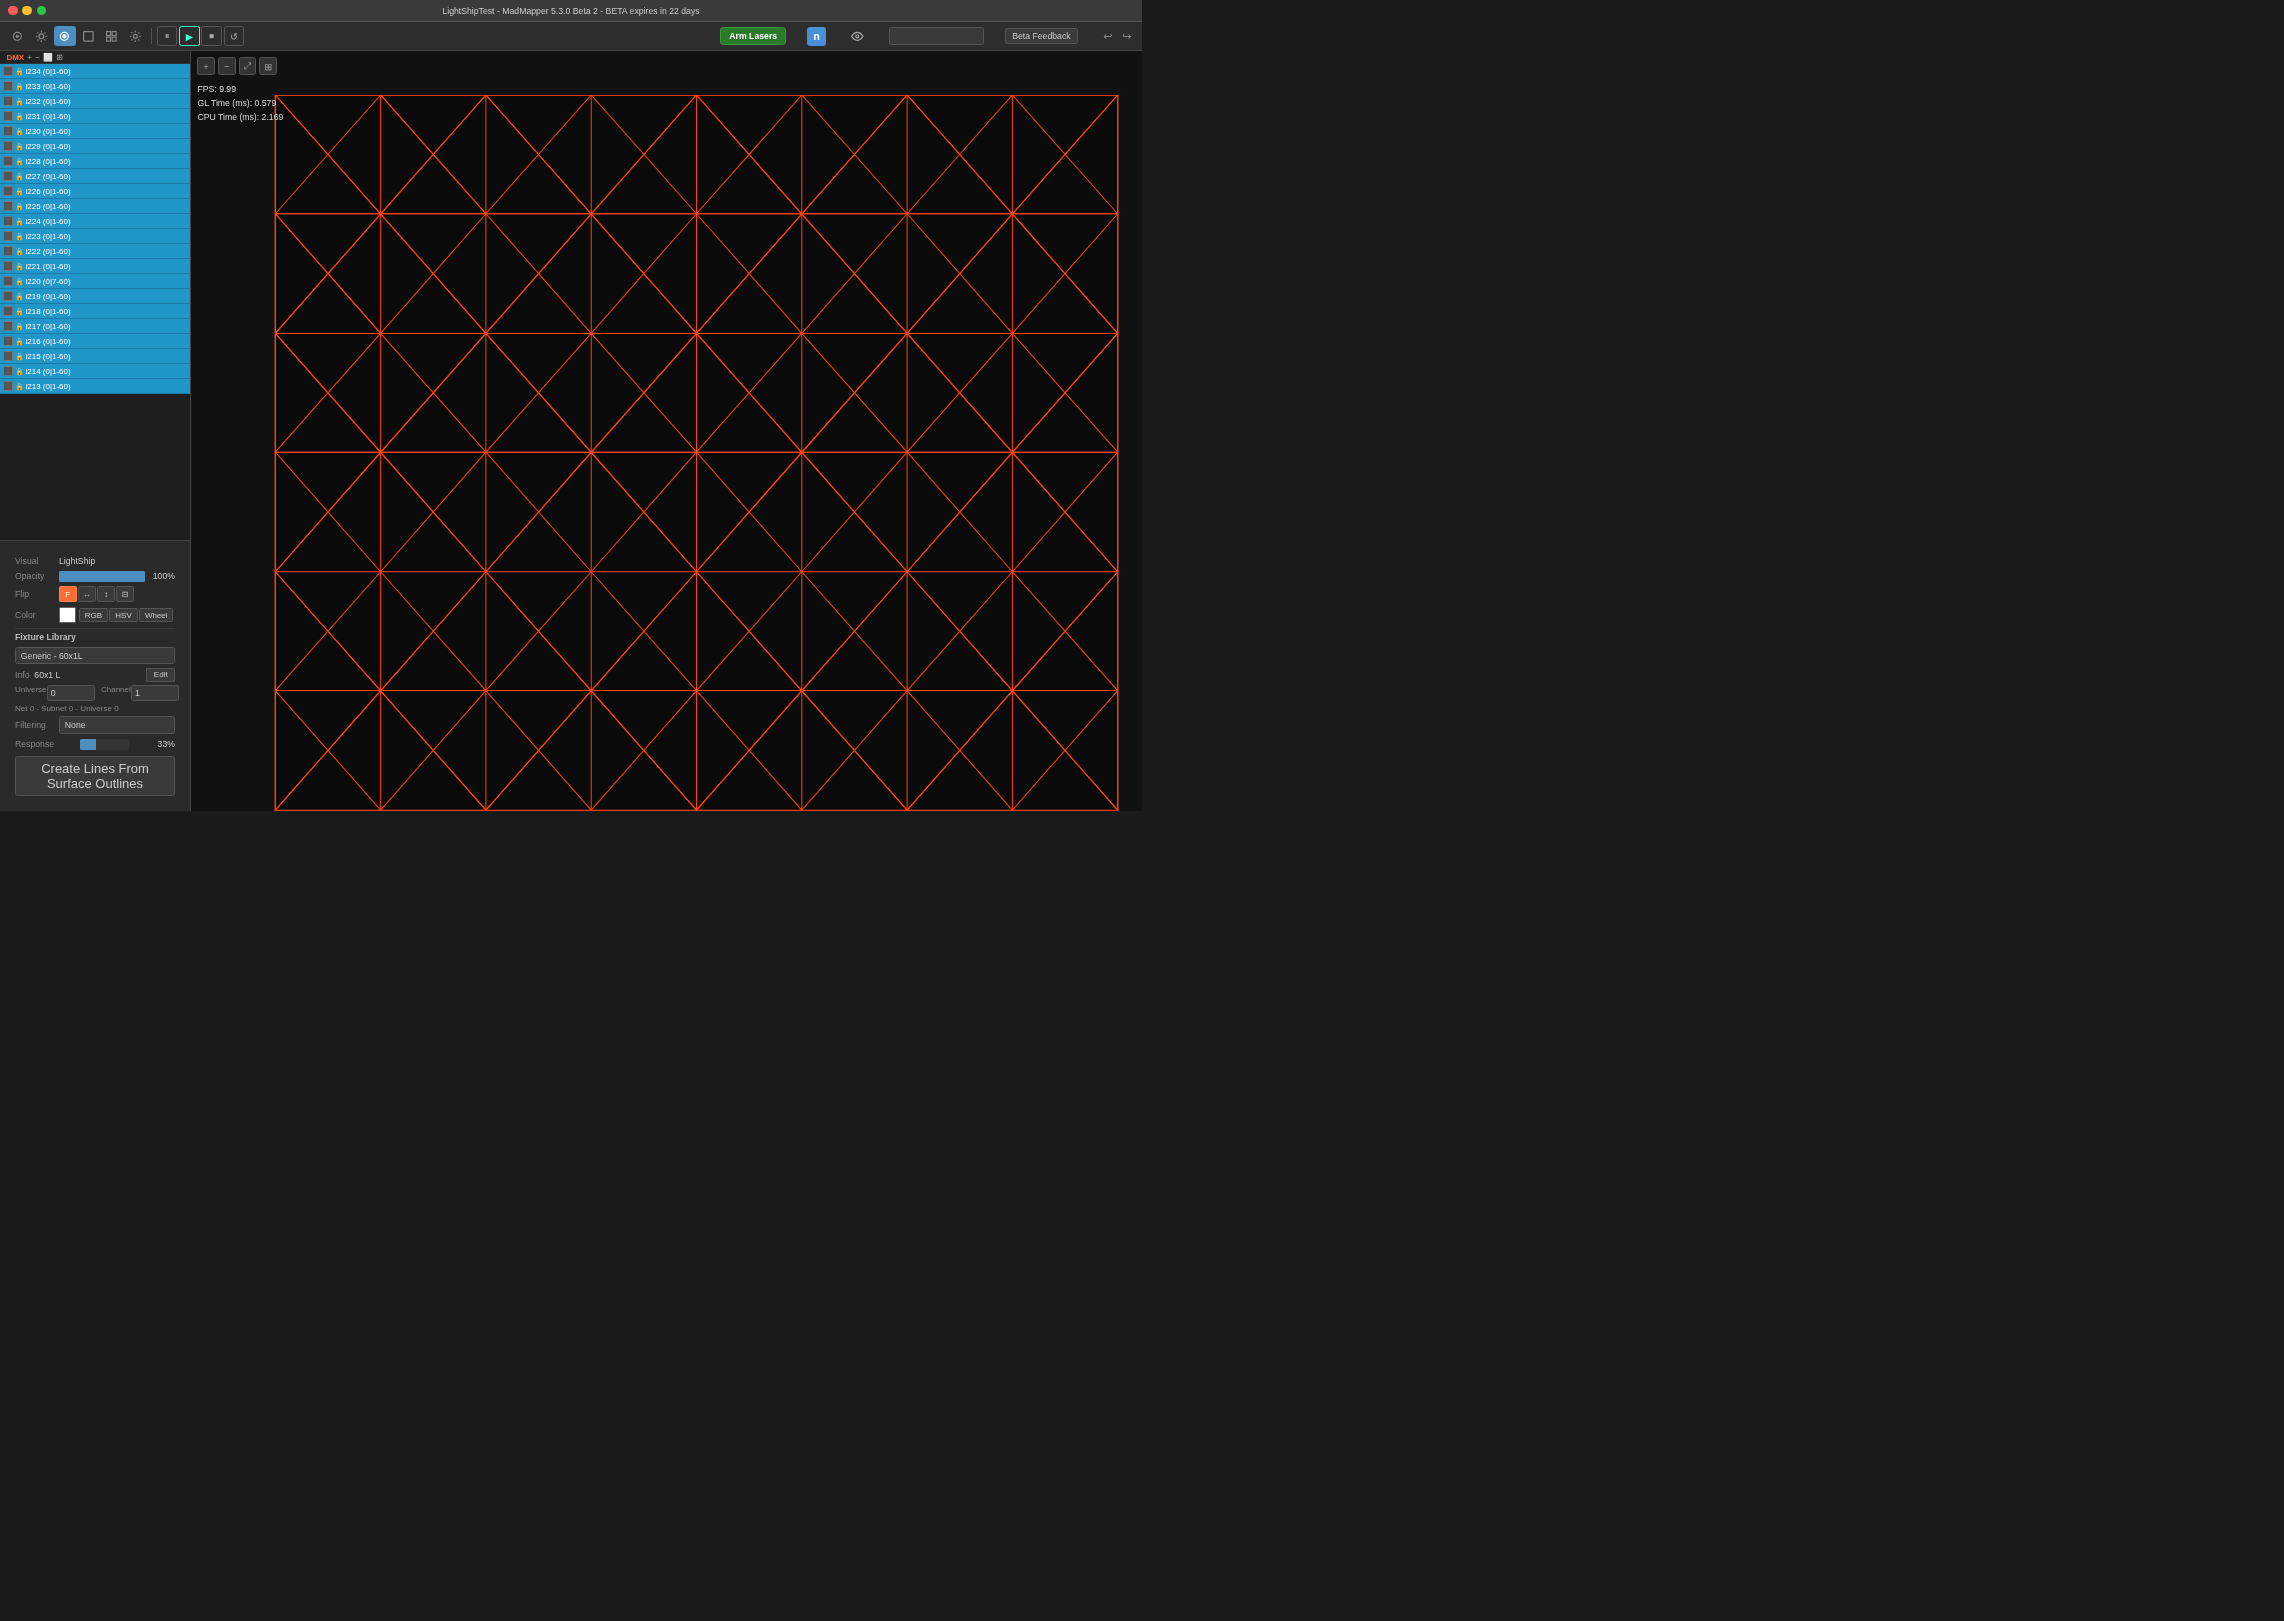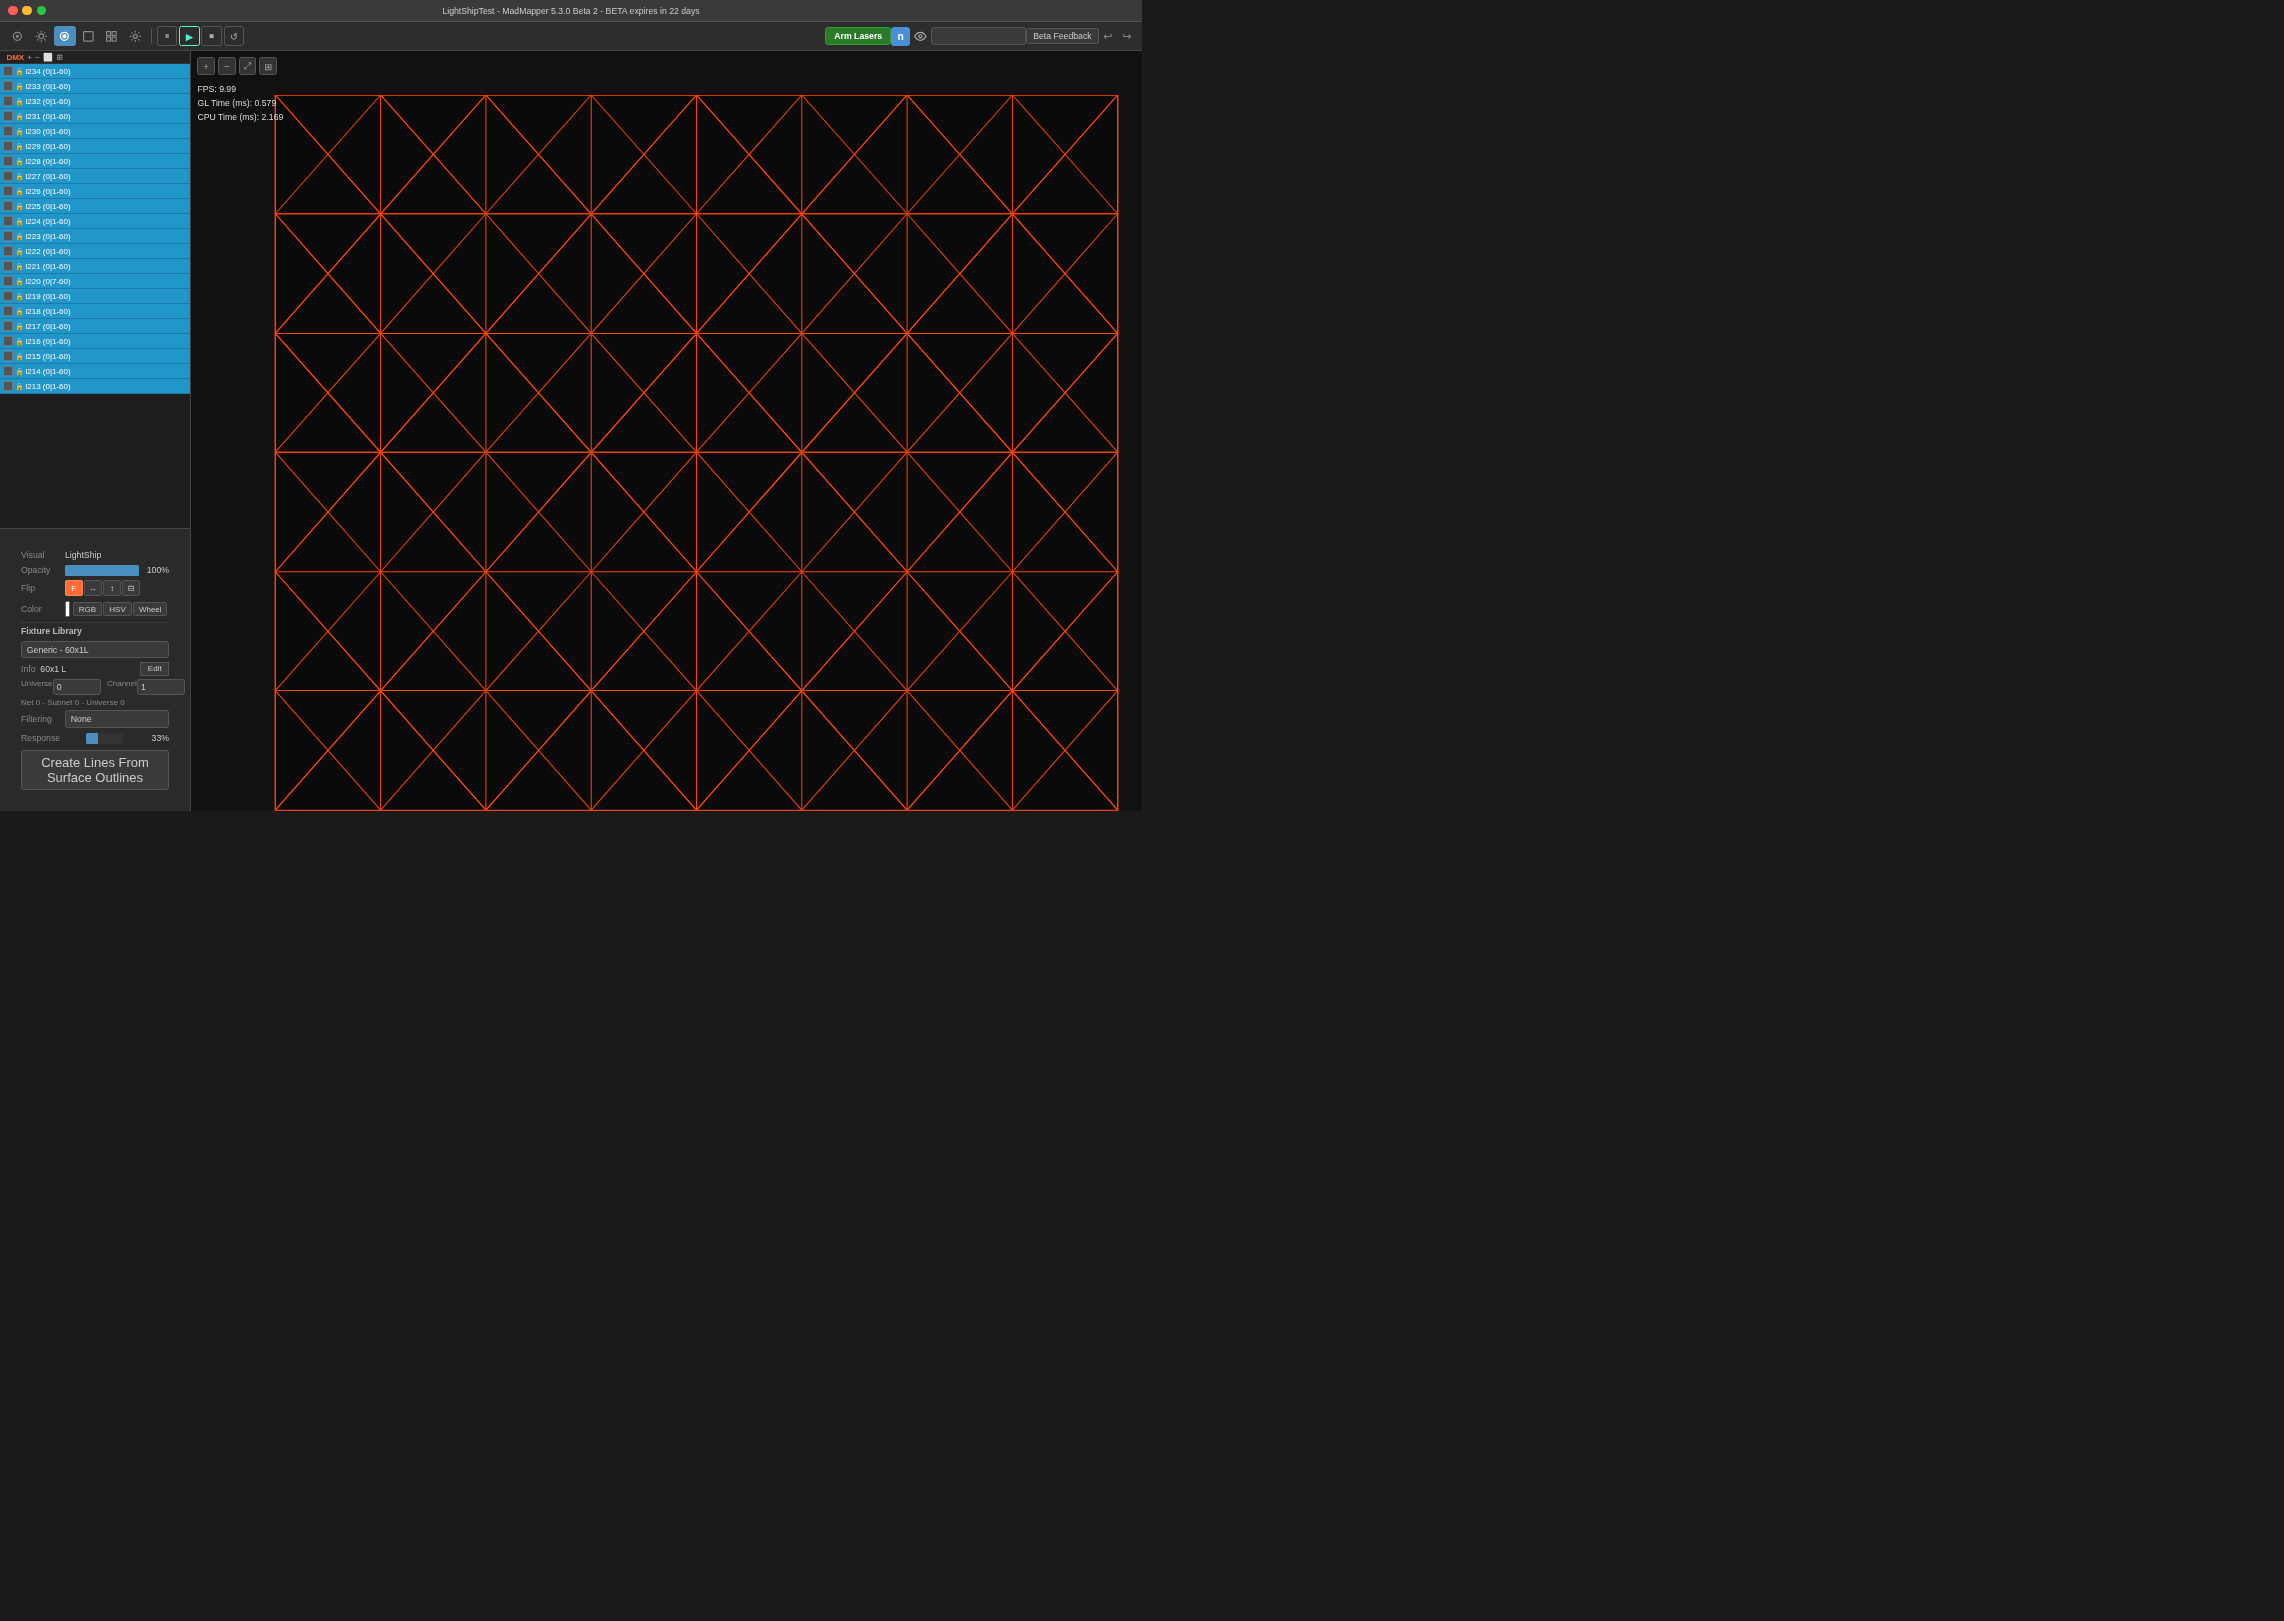--- a/index.html
+++ b/index.html
@@ -56,21 +56,21 @@
     }
     .toolbar-left {
       display: flex;
       align-items: center;
       gap: 1.6px;
       flex: 1;
     }
     .toolbar-right {
       display: flex;
       align-items: center;
-      gap: 0;
+      gap: 21px;
     }
 
     .toolbar-separator {
       width: 0.8px;
       height: 16px;
       background: #555;
       margin: 0 3.2px;
     }
 
     .transport-btn {
@@ -254,21 +254,21 @@
     }
     .dmx-item-label {
       font-size: 8px;
       color: #fff;
       white-space: nowrap;
     }
 
     
     .properties-panel {
       background: #2a2a2a;
-      padding: 21px;
+      padding: 15px;
       border-top: 0.8px solid #444;
       font-size: 8.7px;
     }
 
     .prop-row {
       display: flex;
       align-items: center;
       margin-bottom: 4.8px;
     }
     .prop-label {

